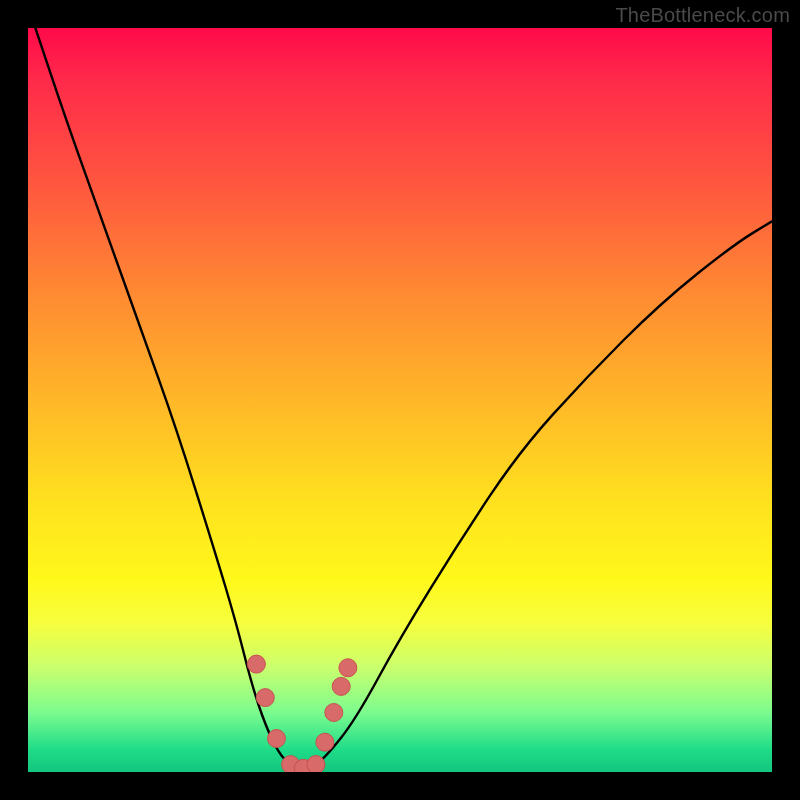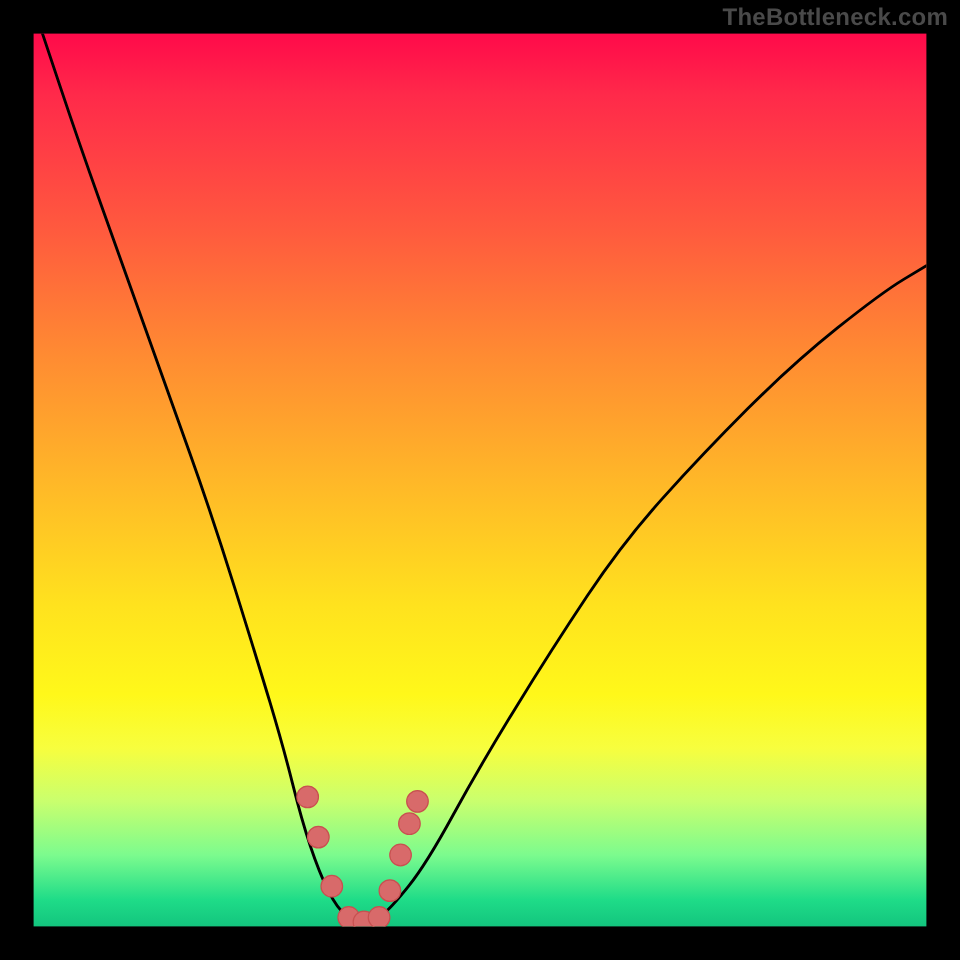--- a/index.html
+++ b/index.html
@@ -39,21 +39,21 @@
       #1fdc88 97%,
       #13c57e 100%
     );
   }
   .watermark {
     position: absolute;
     top: 4px;
     right: 10px;
     color: #4a4a4a;
     font-size: 20px;
-    font-weight: 700;
+    font-weight: 400;
     letter-spacing: 0.2px;
     z-index: 5;
   }
   svg.curves {
     position: absolute;
     left: 0;
     top: 0;
     width: 744px;
     height: 744px;
     z-index: 3;

